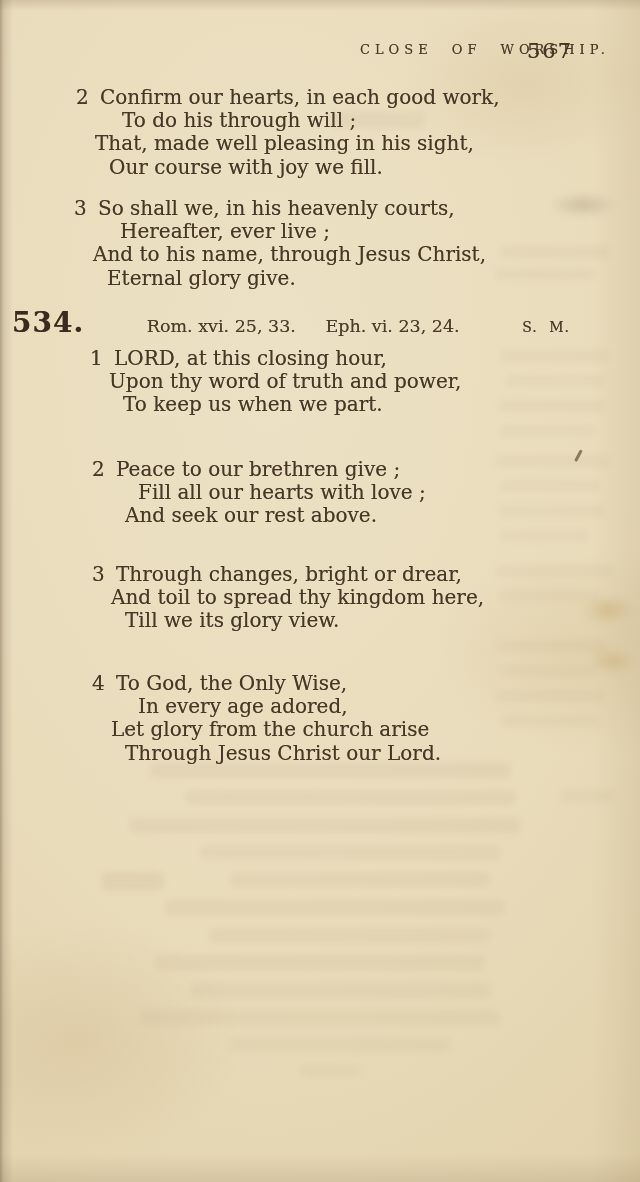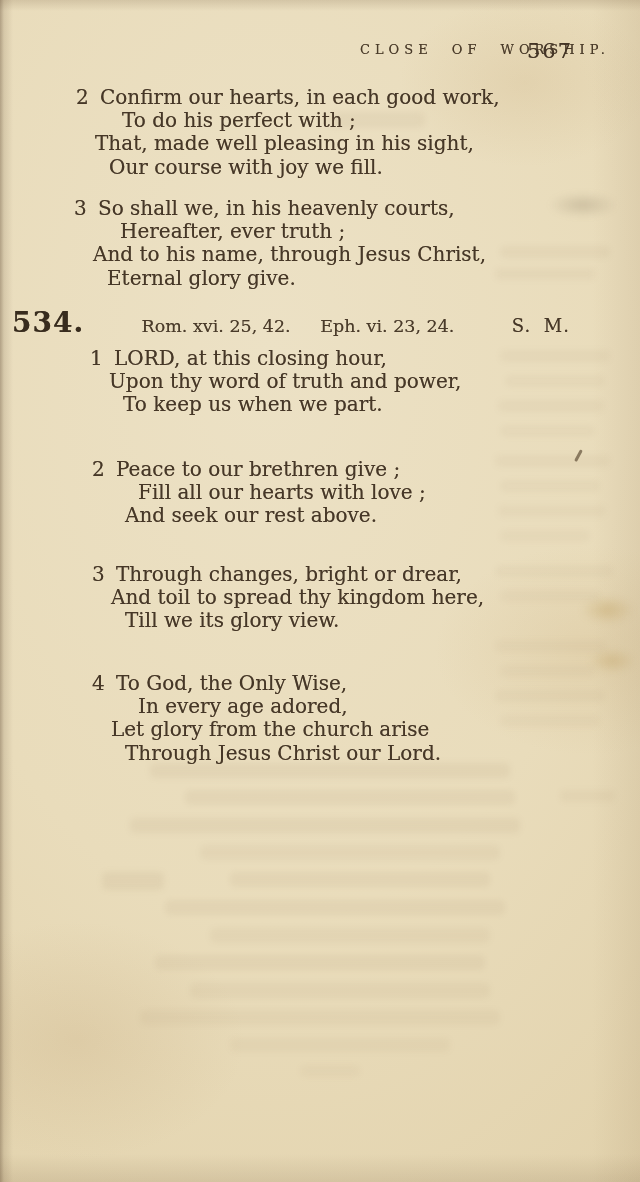--- a/index.html
+++ b/index.html
@@ -39,21 +39,21 @@
   .i3{ margin-left:19px; }
   .i4{ margin-left:33px; }
 
   .hymn-head{
     position:absolute;top:306px;left:12px;right:70px;
     display:flex;align-items:baseline;
   }
   .hymn-no{ font-size:28px;font-weight:bold;letter-spacing:1px;color:#382c1e; }
   .refs{ flex:1;text-align:center;font-size:17.5px;color:#4a3b2a; }
   .refs .ref + .ref{ margin-left:24px; }
-  .meter{ font-size:18px;letter-spacing:1px;word-spacing:6px; }
+  .meter{ font-size:14px;letter-spacing:1px;word-spacing:6px; }
 
   
   .bl{ position:absolute;background:rgba(150,124,86,.18);filter:blur(3px);border-radius:5px; }
   .stain{ position:absolute;filter:blur(3px);border-radius:50%; }
   .pen-mark{
     position:absolute;left:577px;top:449px;width:2.5px;height:13px;
     background:#6b5942;transform:rotate(28deg);opacity:.75;border-radius:2px;
   }
 </style>
 </head>
@@ -61,37 +61,37 @@
 
 <div class="page">
 
   <div class="running-head ink">CLOSE OF WORSHIP.</div>
   <div class="page-num ink">567</div>
 
   <section>
     <div class="verse ink" style="top:86px;left:76px;">
       <span class="vnum">2</span>
       <div class="line i1">Confirm our hearts, in each good work,</div>
-      <div class="line i2">To do his perfect with ;</div>
+      <div class="line i2">To do his through will ;</div>
       <div class="line i3">That, made well pleasing in his sight,</div>
       <div class="line i4">Our course with joy we fill.</div>
     </div>
     <div class="verse ink" style="top:197px;left:74px;">
       <span class="vnum">3</span>
       <div class="line i1">So shall we, in his heavenly courts,</div>
-      <div class="line i2">Hereafter, ever truth ;</div>
+      <div class="line i2">Hereafter, ever live ;</div>
       <div class="line i3">And to his name, through Jesus Christ,</div>
       <div class="line i4">Eternal glory give.</div>
     </div>
   </section>
 
   <div class="hymn-head">
     <span class="hymn-no ink">534.</span>
     <span class="refs ink">
-      <span class="ref">Rom. xvi. 25, 42.</span>
+      <span class="ref">Rom. xvi. 25, 33.</span>
       <span class="ref">Eph. vi. 23, 24.</span>
     </span>
     <span class="meter ink">S. M.</span>
   </div>
 
   <section>
     <div class="verse ink" style="top:347px;left:90px;">
       <span class="vnum">1</span>
       <div class="line i1">LORD, at this closing hour,</div>
       <div class="line i3">Upon thy word of truth and power,</div>

